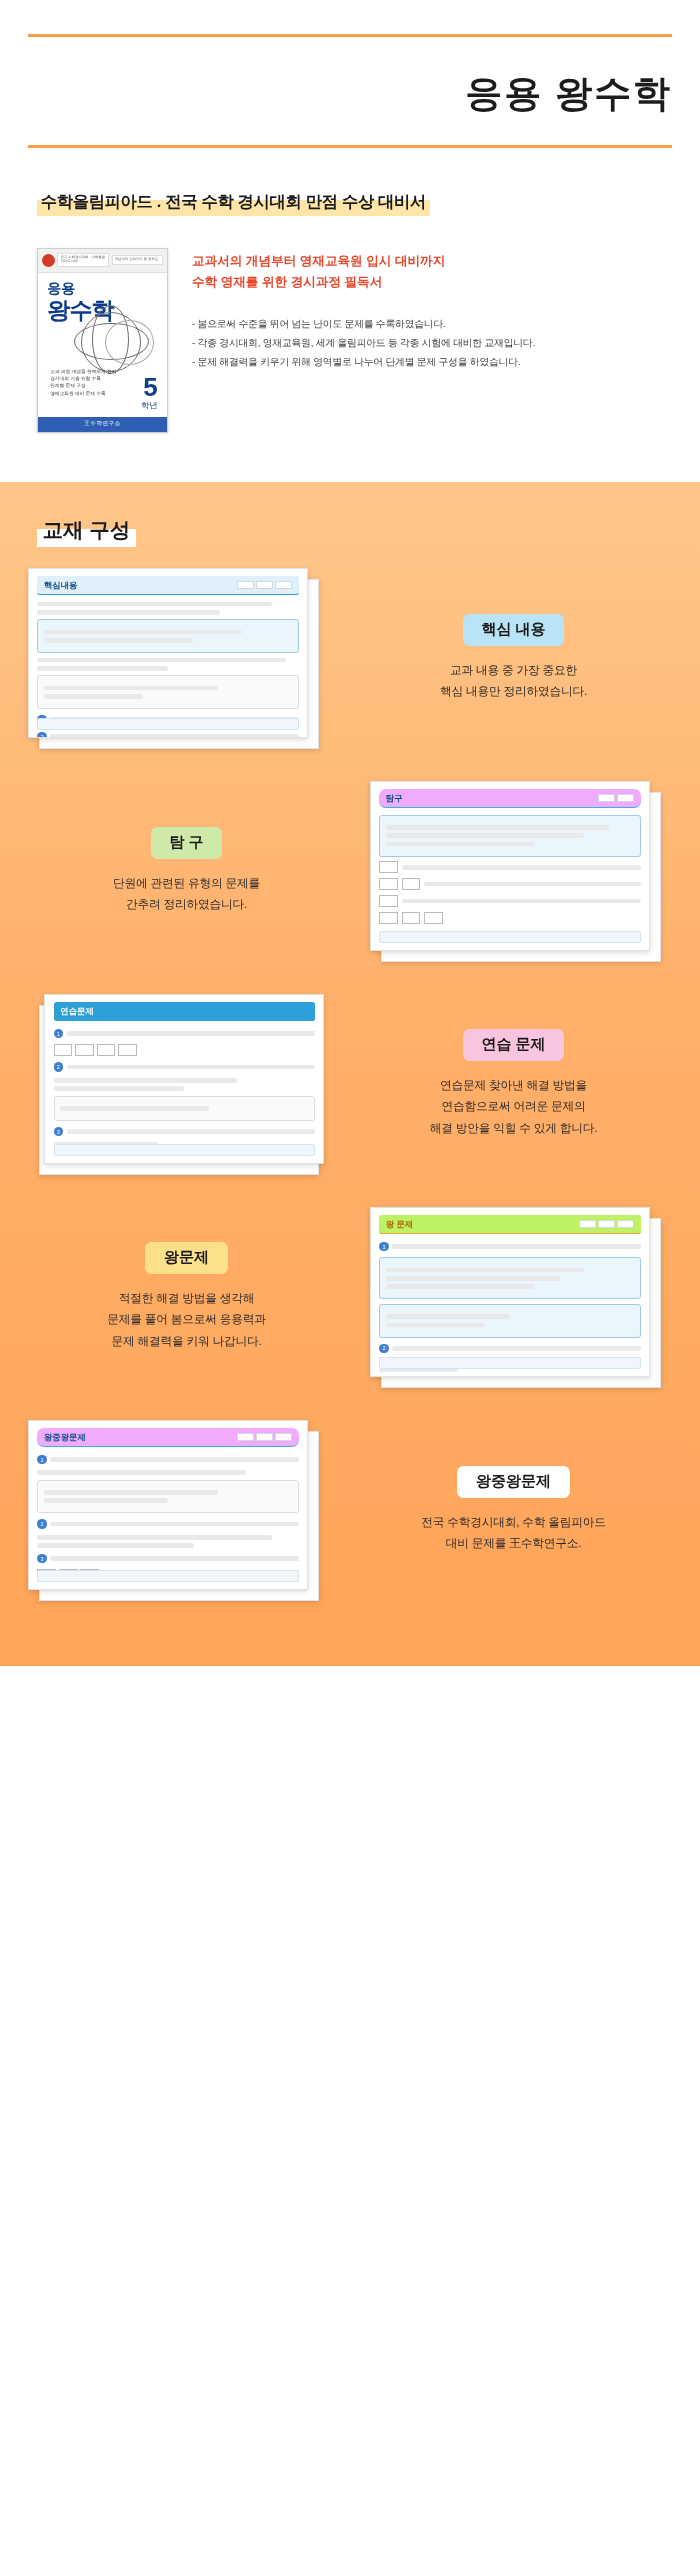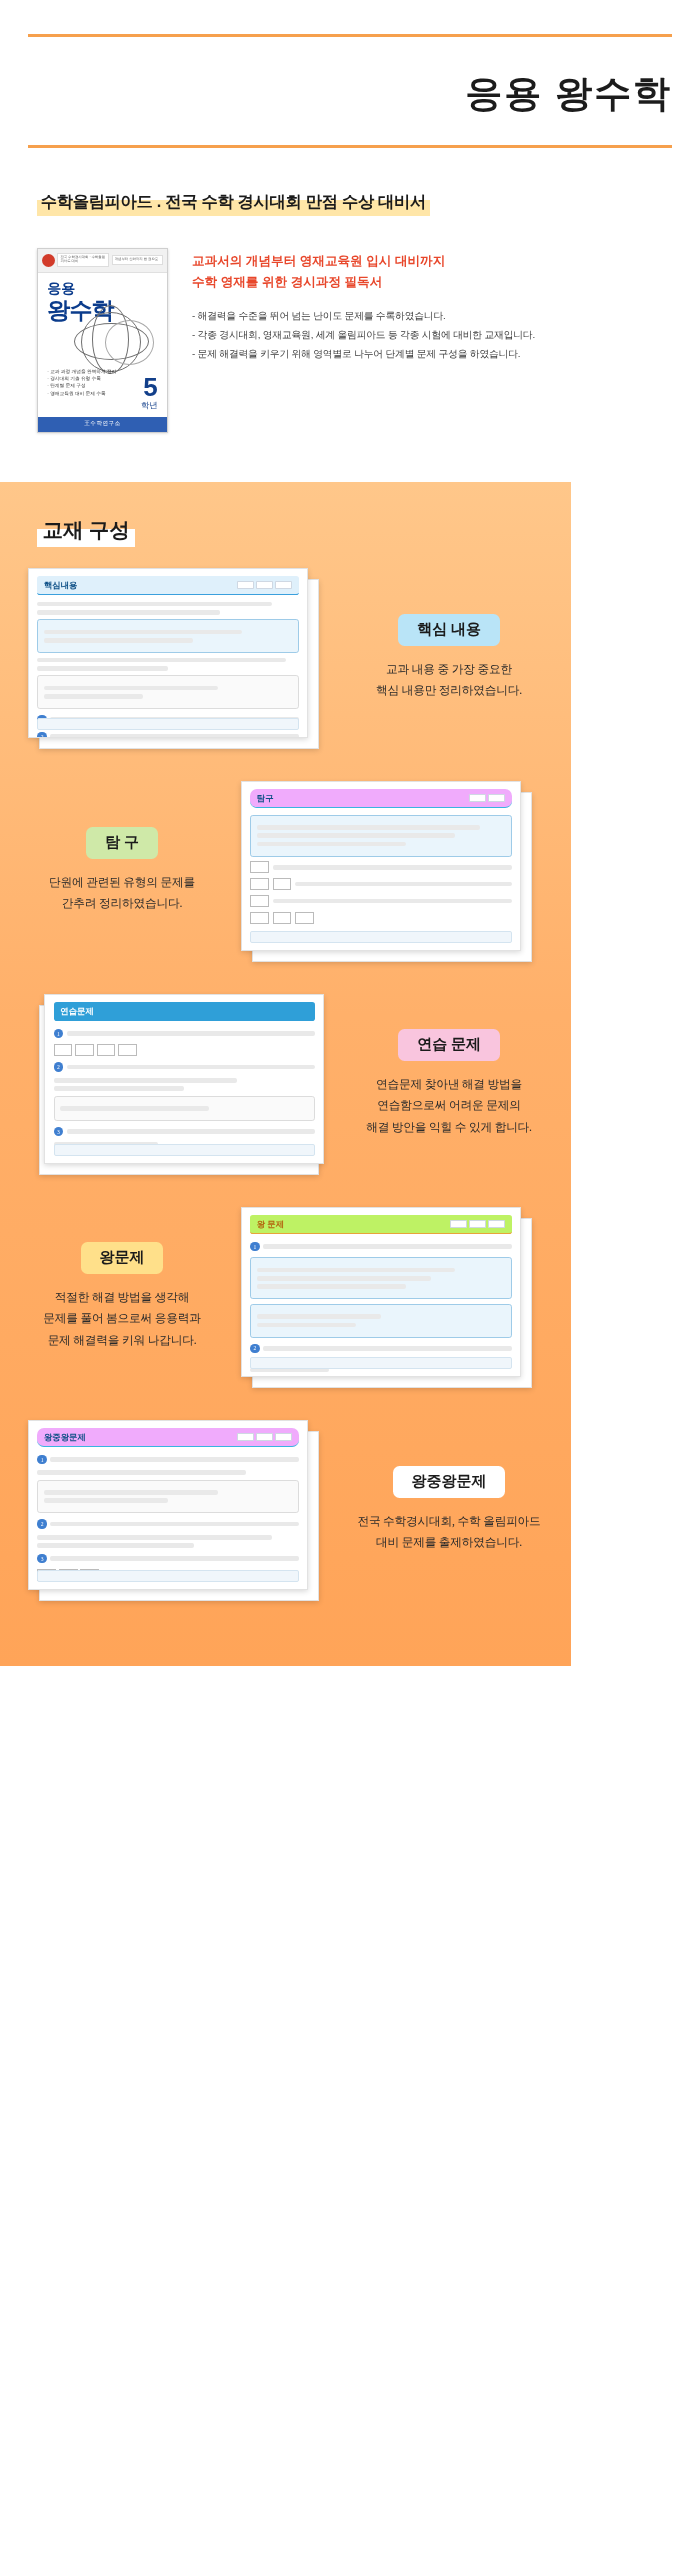--- a/index.html
+++ b/index.html
@@ -98,39 +98,38 @@
   .cover-grade .word { font-size:8.4px; color:#123f8a; }
   .cover-foot {
     position:absolute; left:0; right:0; bottom:0; height:15px;
     background:#2f5fb3; display:flex; align-items:center; justify-content:center;
   }
   .cover-foot span { color:#fff; font-size:5.6px; letter-spacing:0.5px; }
 
   .intro-text { flex:1; padding-top:3.7px; }
   .intro-head {
     color:#e8472b; font-weight:bold; font-size:12.6px; line-height:1.65;
-    margin:0 0 13px 0;
+    margin:0 0 21px 0;
   }
   .intro-head div { white-space:nowrap; }
   .intro-list { margin:0 0 17px 0; padding:0; list-style:none; }
   .intro-list li {
     font-size:9.8px; color:#3a3a3a; line-height:1.95; letter-spacing:-0.2px;
   }
   .intro-foot {
     color:#e8472b; font-weight:bold; font-size:11.7px; line-height:1.7;
   }
 
   
   .compose {
     position:relative;
     margin-top:49px;
-    width:571px;
+    width:700px;
     background:linear-gradient(to bottom, #ffc78a 0%, #ffb06a 45%, #ffa458 100%);
     padding:32px 0 37px 0;
-    font-family:Liberation Serif, serif;
   }
   .compose-title-wrap { margin:0 37px 17px 37px; }
   .compose-title {
     display:inline-block;
     font-size:20.5px; font-weight:bold; color:#1b1b1b;
     background:linear-gradient(to top, #ffffff 55%, rgba(255,255,255,0) 55%);
     padding:1.9px 5.6px 3.7px 5.6px;
   }
 
   .row {
@@ -256,21 +255,21 @@
         <span>王수학연구소</span>
       </div>
     </div>
 
     <div class="intro-text">
       <div class="intro-head">
         <div>교과서의 개념부터 영재교육원 입시 대비까지</div>
         <div>수학 영재를 위한 경시과정 필독서</div>
       </div>
       <ul class="intro-list">
-        <li>- 해결력을 수준을 뛰어 넘는 난이도 문제를 수록하였습니다.</li>
+        <li>- 봄으로써 수준을 뛰어 넘는 난이도 문제를 수록하였습니다.</li>
         <li>- 각종 경시대회, 영재교육원, 세계 올림피아드 등 각종 시험에 대비한 교재입니다.</li>
         <li>- 문제 해결력을 키우기 위해 영역별로 나누어 단계별 문제 구성을 하였습니다.</li>
       </ul>
     </div>
   </div>
 
   <div class="compose">
     <div class="compose-title-wrap">
       <span class="compose-title">교재 구성</span>
     </div>
@@ -491,19 +490,19 @@
                 <div class="cell"></div>
                 <div class="cell"></div>
               </div>
             <div class="ftr"></div>
           </div>
         </div>
       </div>
       <div class="desc">
         <div class="pill white">왕중왕문제</div>
         <p>전국 수학경시대회, 수학 올림피아드</p>
-        <p>대비 문제를 출제하였습니다.</p>
+        <p>대비 문제를 王수학연구소.</p>
       </div>
     </div>
 
   </div>
 </div>
 
 
 </body></html>

